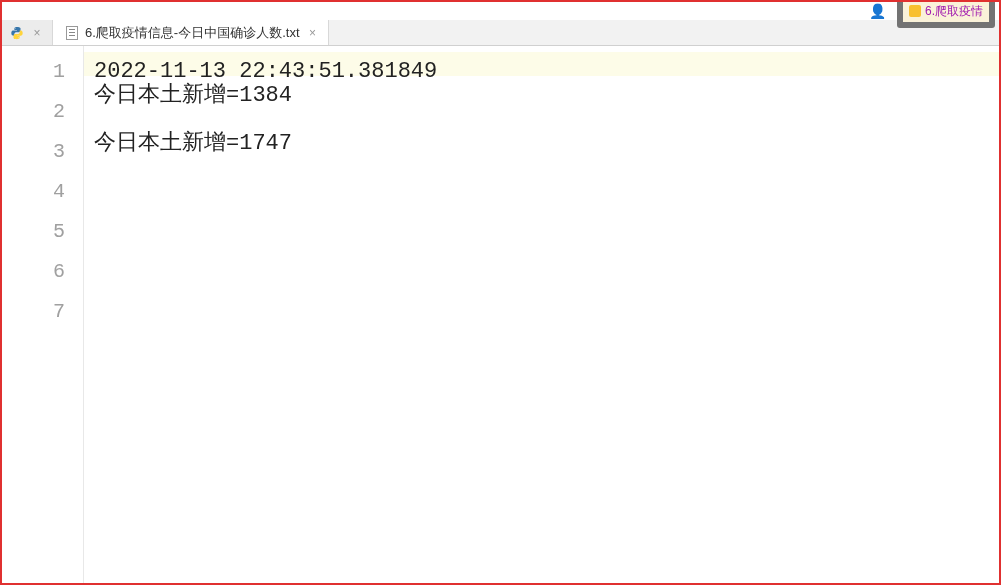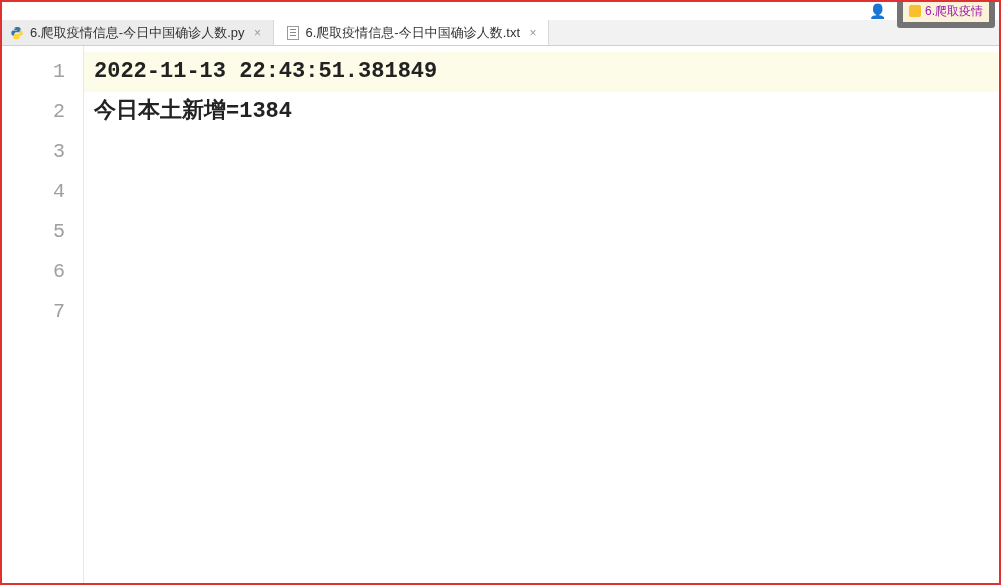--- a/index.html
+++ b/index.html
@@ -131,26 +131,25 @@
       line-height: 40px;
     }
     .code-area {
       flex: 1;
       padding-top: 6px;
       font-family: Consolas, "Courier New", monospace;
       font-size: 22px;
       position: relative;
     }
     .code-line {
-      height: 40px;
+      height: 24px;
       line-height: 40px;
       padding-left: 10px;
       color: #222;
       white-space: pre;
-      font-weight: bold;
     }
     .code-line.highlighted {
       background: #fdfce8;
     }
   </style>
 </head>
 <body>
 
 <div class="top-bar">
   <span class="avatar-icon">👤</span>
@@ -161,21 +160,20 @@
 </div>
 
 <div class="tab-bar">
   <div id="tab-0" class="tab">
     <span class="tab-icon python-icon">
       <svg viewBox="0 0 32 32">
           <path fill="#3776AB" d="M16 2c-6 0-6 3-6 3v4h6v1H7s-4 0-4 6 4 6 4 6h3v-4s0-4 4-4h6s4 0 4-4V5s0-3-8-3zm-4 3a1 1 0 1 1 0 2 1 1 0 0 1 0-2z"></path>
           <path fill="#FFD43B" d="M16 30c6 0 6-3 6-3v-4h-6v-1h9s4 0 4-6-4-6-4-6h-3v4s0 4-4 4h-6s-4 0-4 4v5s0 3 8 3zm4-3a1 1 0 1 1 0-2 1 1 0 0 1 0 2z"></path>
         </svg>
     </span>
-    <span>6.爬取疫情信息-今日中国确诊人数.py</span>
     <span class="tab-close">×</span>
   </div>
   <div id="tab-1" class="tab active">
     <span class="tab-icon">
       <span class="text-icon"></span>
     </span>
     <span>6.爬取疫情信息-今日中国确诊人数.txt</span>
     <span class="tab-close">×</span>
   </div>
 </div>
@@ -187,16 +185,17 @@
     <div class="line-number">3</div>
     <div class="line-number">4</div>
     <div class="line-number">5</div>
     <div class="line-number">6</div>
     <div class="line-number">7</div>
   </div>
   <div class="code-area">
     <div id="line-1" class="code-line highlighted">2022-11-13 22:43:51.381849</div>
     <div id="line-2" class="code-line">今日本土新增=1384</div>
     <div id="line-3" class="code-line"></div>
+    <div id="line-5" class="code-line">今日本土新增=1747</div>
     <div id="line-6" class="code-line"></div>
     <div id="line-7" class="code-line"></div>
   </div>
 </div>
 
 </body></html>

